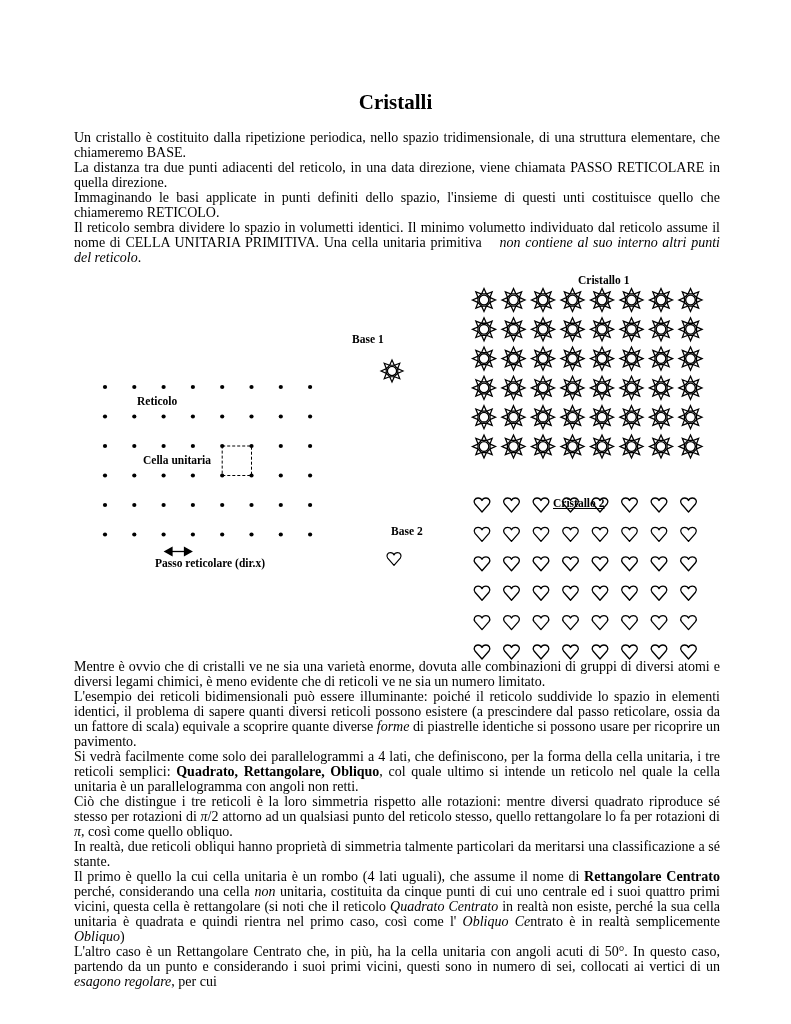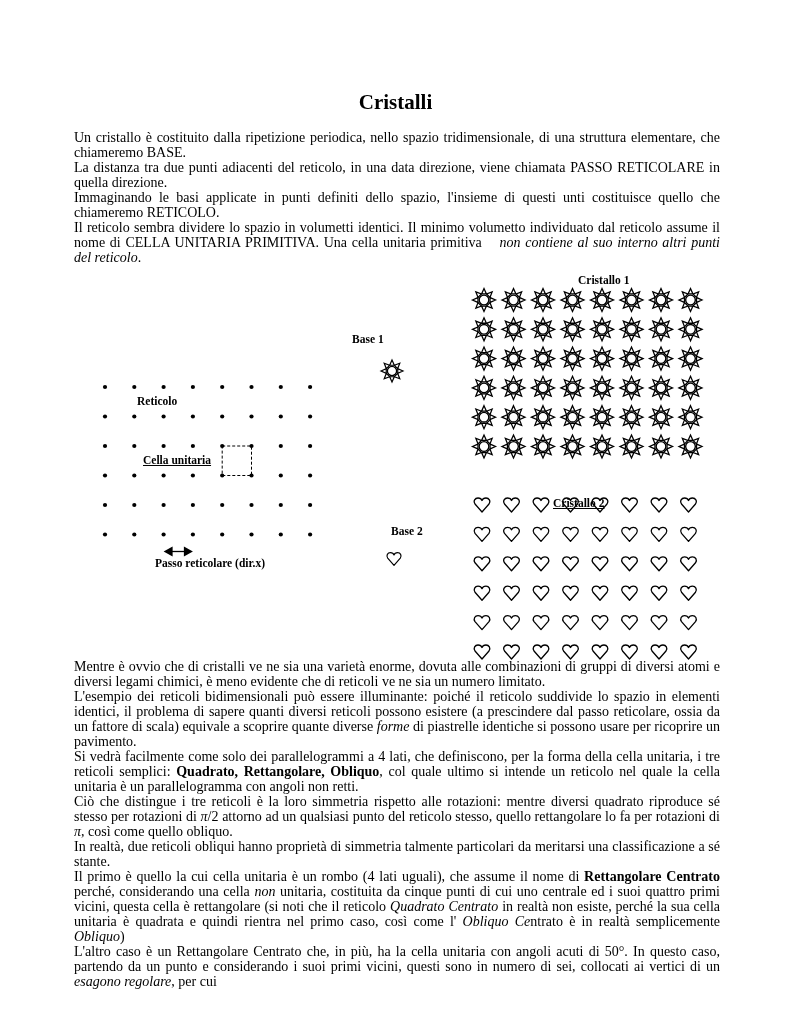--- a/index.html
+++ b/index.html
@@ -76,21 +76,21 @@
     <circle cx="185.8" cy="159.5" r="2.1" class="dot"></circle>
     <circle cx="215.1" cy="159.5" r="2.1" class="dot"></circle>
     <rect x="127.2" y="71" width="29.3" height="29.5" fill="none" stroke="#000" stroke-width="1" stroke-dasharray="3,2"></rect>
     <g>
       <line x1="74.6" y1="176.5" x2="91.9" y2="176.5" stroke="#000" stroke-width="1.3"></line>
       <polygon points="68.6,176.5 77.6,171.5 77.6,181.5" fill="#000"></polygon>
       <polygon points="97.9,176.5 88.9,171.5 88.9,181.5" fill="#000"></polygon>
     </g>
   </svg>
 <div class="lbl" style="left:137px;top:395px;">Reticolo</div>
-<div class="lbl" style="left:143px;top:454px;text-decoration:underline;">Cella unitaria</div>
+<div class="lbl" style="left:143px;top:454px;">Cella unitaria</div>
 <div class="lbl" style="left:155px;top:557px;">Passo reticolare (dir.x)</div>
 
 <div class="lbl" style="left:352px;top:333px;">Base 1</div>
 <svg width="24" height="24" style="left:380px;top:359px;" viewBox="-12 -12 24 24" class="sun-base">
     <g transform="translate(0,0) scale(1)">
       <circle cx="0" cy="0" r="4.6" fill="none" stroke="#000" stroke-width="1.3"></circle>
       <polygon points="11,0 5.757720740574364,2.299706910360493 5.757720740574364,-2.299706910360493" fill="none" stroke="#000" stroke-width="1.2"></polygon>
       <polygon points="7.778174593052023,7.778174593052022 2.4451850287810957,5.6974617308960305 5.697461730896031,2.445185028781095" fill="none" stroke="#000" stroke-width="1.2"></polygon>
       <polygon points="6.735557395310443e-16,11 -2.2997069103604915,5.7577207405743644 2.2997069103604924,5.757720740574364" fill="none" stroke="#000" stroke-width="1.2"></polygon>
       <polygon points="-7.778174593052022,7.778174593052023 -5.6974617308960305,2.445185028781096 -2.4451850287810952,5.697461730896031" fill="none" stroke="#000" stroke-width="1.2"></polygon>

